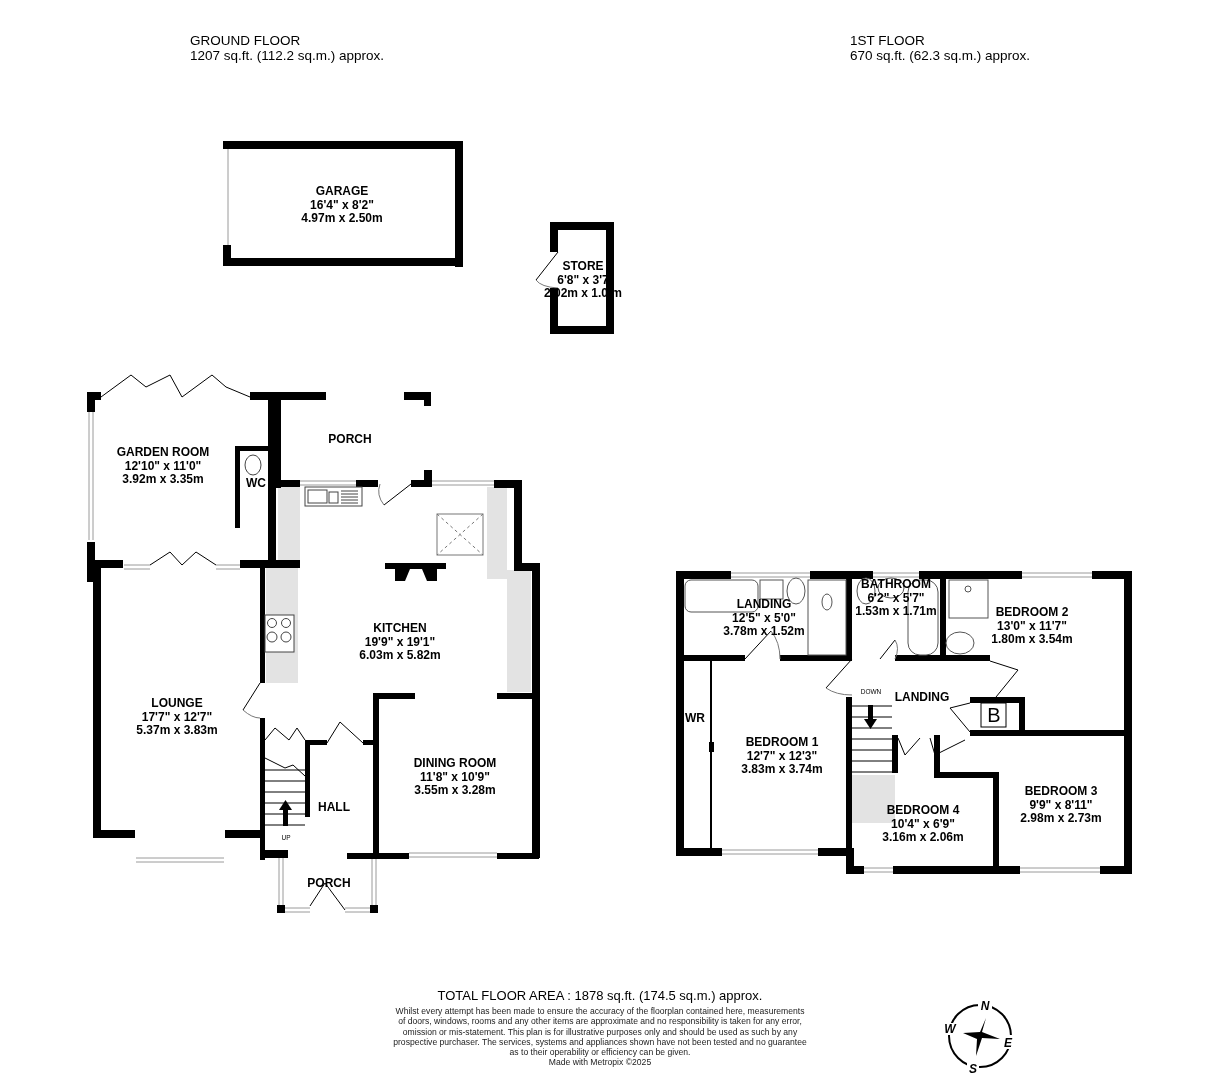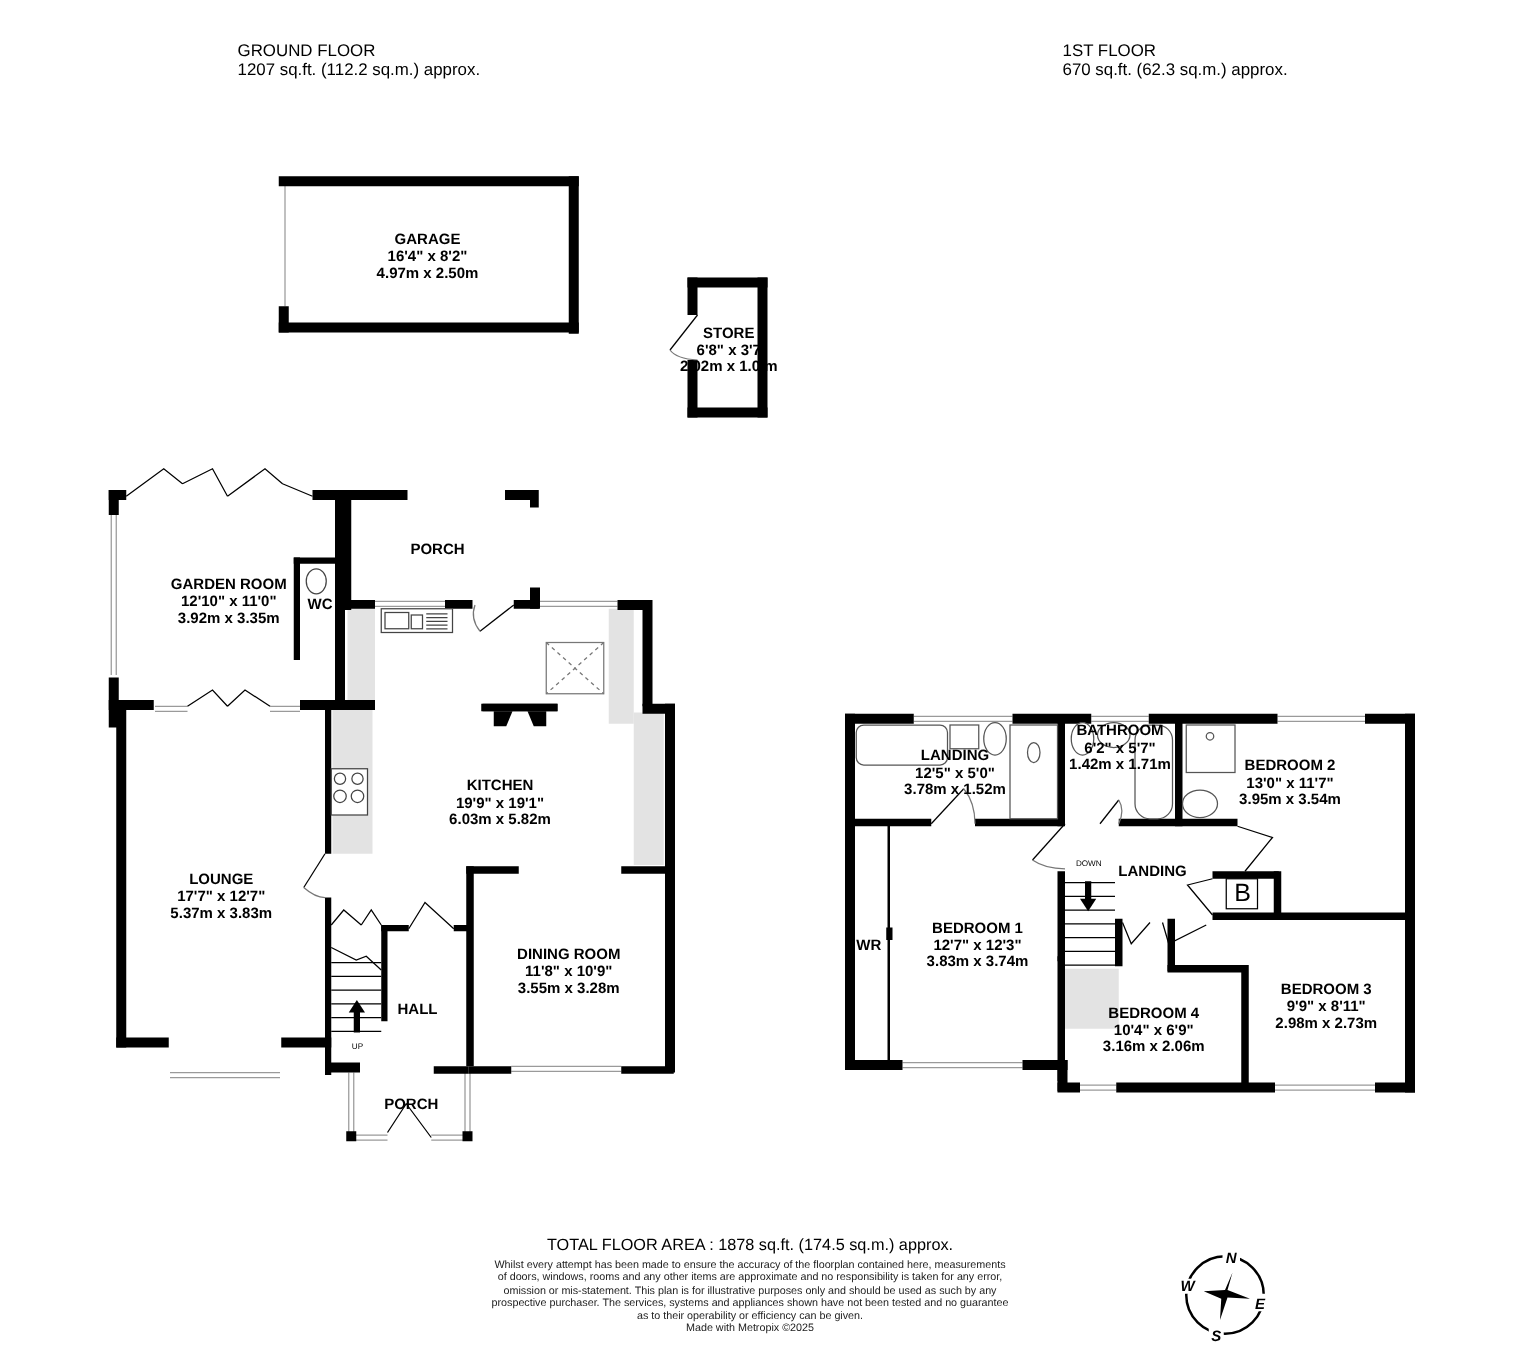--- a/index.html
+++ b/index.html
@@ -237,21 +237,21 @@
 <div class="room" style="left:342px; top:185px;">
   <span class="nm">GARAGE</span>
   <span class="im">16'4"  x 8'2"</span>
   <span class="mm">4.97m  x 2.50m</span>
 </div>
 <div class="room" style="left:583px; top:260px;">
   <span class="nm">STORE</span>
   <span class="im">6'8"  x 3'7</span>
   <span class="mm">2.02m  x 1.0 m</span>
 </div>
-<div class="room" style="left:163px; top:461px;margin-left:20px;">
+<div class="room" style="left:163px; top:446px;">
   <span class="nm">GARDEN ROOM</span>
   <span class="im">12'10"  x 11'0"</span>
   <span class="mm">3.92m  x 3.35m</span>
 </div>
 <div class="room" style="left:256px; top:477px;">
   <span class="nm">WC</span>
 </div>
 <div class="room" style="left:350px; top:433px;">
   <span class="nm">PORCH</span>
 </div>
@@ -279,38 +279,38 @@
 </div>
 
 <div class="room" style="left:764px; top:598px;">
   <span class="nm">LANDING</span>
   <span class="im">12'5"  x 5'0"</span>
   <span class="mm">3.78m  x 1.52m</span>
 </div>
 <div class="room" style="left:896px; top:578px;">
   <span class="nm">BATHROOM</span>
   <span class="im">6'2"  x 5'7"</span>
-  <span class="mm">1.42m  x 1.71m</span>
+  <span class="mm">1.53m  x 1.71m</span>
 </div>
 <div class="room" style="left:1032px; top:606px;">
   <span class="nm">BEDROOM 2</span>
   <span class="im">13'0"  x 11'7"</span>
-  <span class="mm">3.95m  x 3.54m</span>
+  <span class="mm">1.80m  x 3.54m</span>
 </div>
 <div class="tiny" style="left:871px; top:688px;">DOWN</div>
 <div class="room" style="left:922px; top:691px;">
   <span class="nm">LANDING</span>
 </div>
 <div class="room" style="left:994px; top:703px; font-size:20px; font-weight:normal; line-height:24px;">B</div>
 <div class="room" style="left:782px; top:736px;">
   <span class="nm">BEDROOM 1</span>
   <span class="im">12'7"  x 12'3"</span>
   <span class="mm">3.83m  x 3.74m</span>
 </div>
-<div class="room" style="left:695px; top:750px;">
+<div class="room" style="left:695px; top:712px;">
   <span class="nm">WR</span>
 </div>
 <div class="room" style="left:923px; top:804px;">
   <span class="nm">BEDROOM 4</span>
   <span class="im">10'4"  x 6'9"</span>
   <span class="mm">3.16m  x 2.06m</span>
 </div>
 <div class="room" style="left:1061px; top:785px;">
   <span class="nm">BEDROOM 3</span>
   <span class="im">9'9"  x 8'11"</span>

